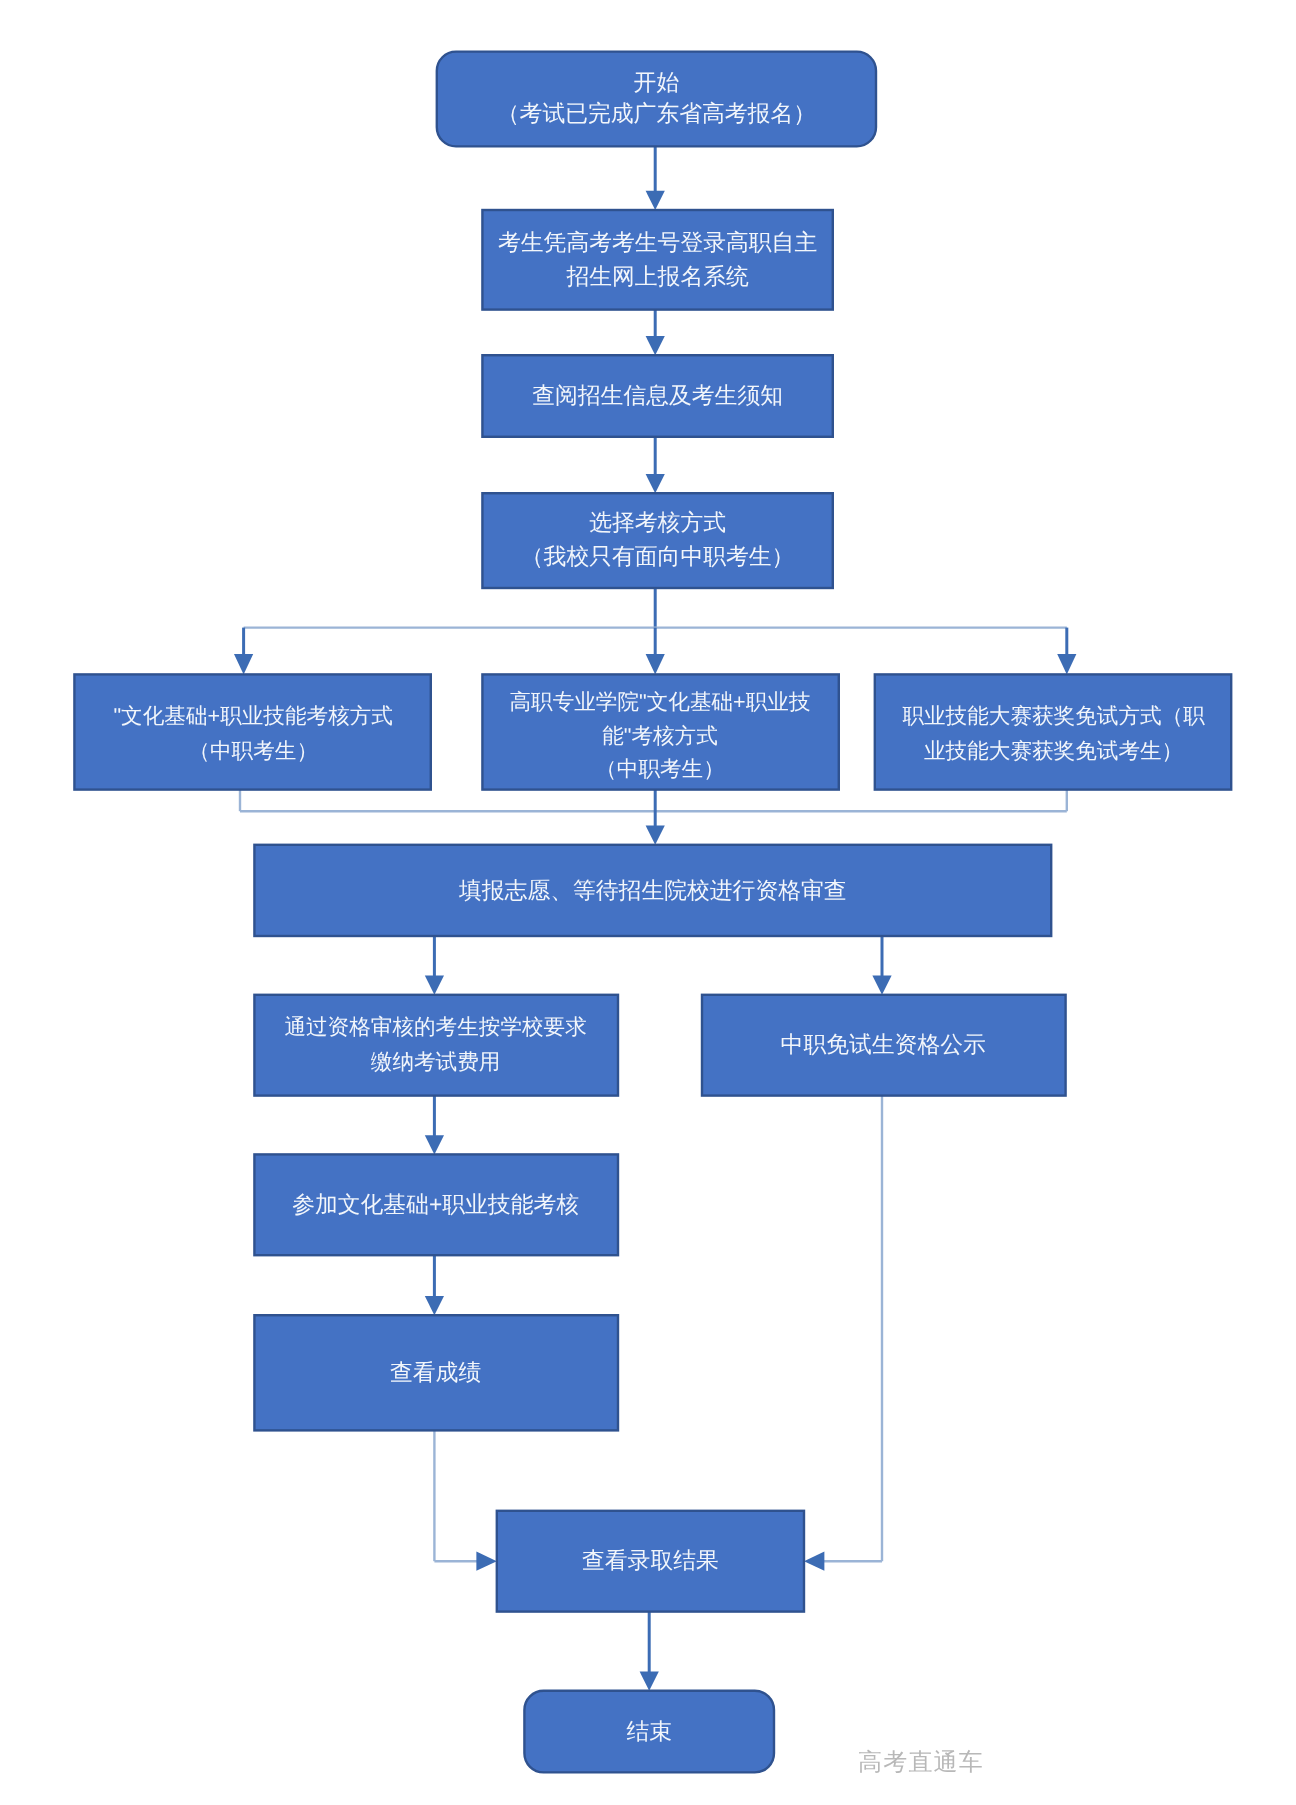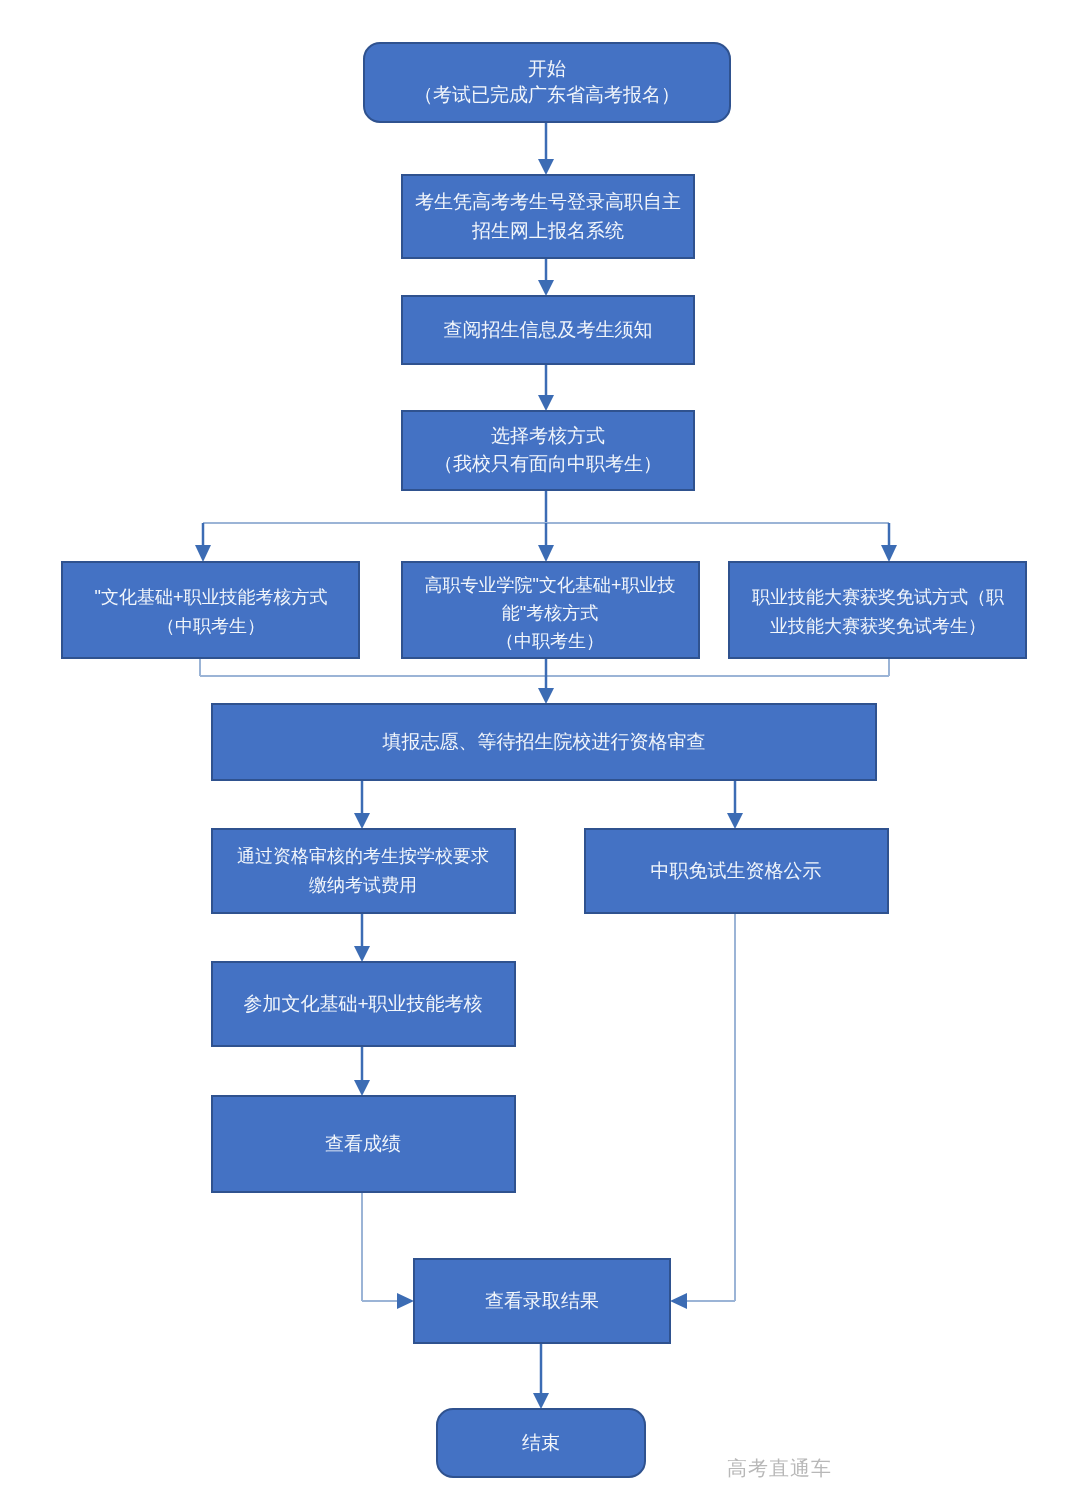--- a/index.html
+++ b/index.html
@@ -53,21 +53,21 @@
   }
   .edge-line.thin {
     stroke: #9BB4D6;
     stroke-width: 2;
   }
   .edge-arrow {
     fill: #3C6CB4;
   }
   .watermark-text {
     position: absolute;
-    right: 24px;
+    right: 36px;
     bottom: 22px;
     color: #B8B8B8;
     font-size: 20px;
     letter-spacing: 1px;
     font-family: "Liberation Sans", "DejaVu Sans", sans-serif;
     user-select: none;
   }
 </style>
 </head>
 <body>

